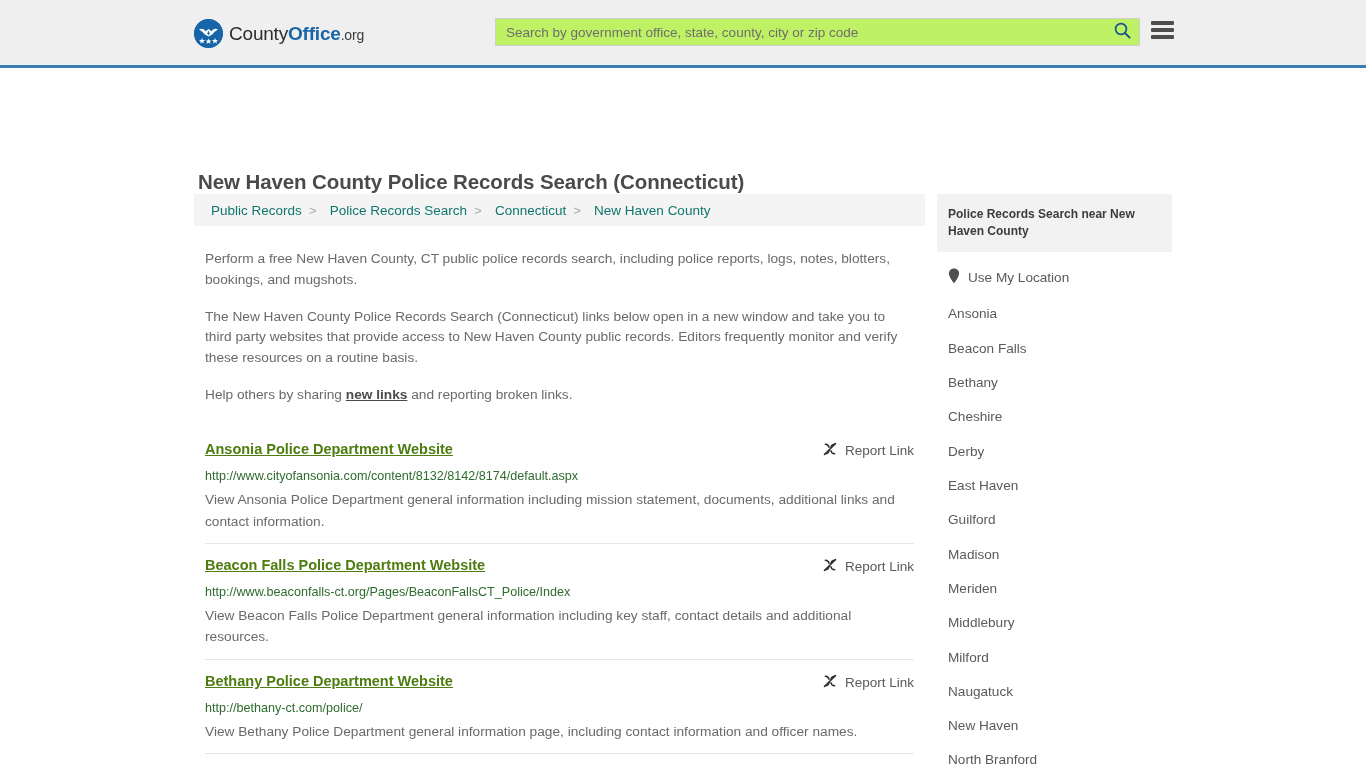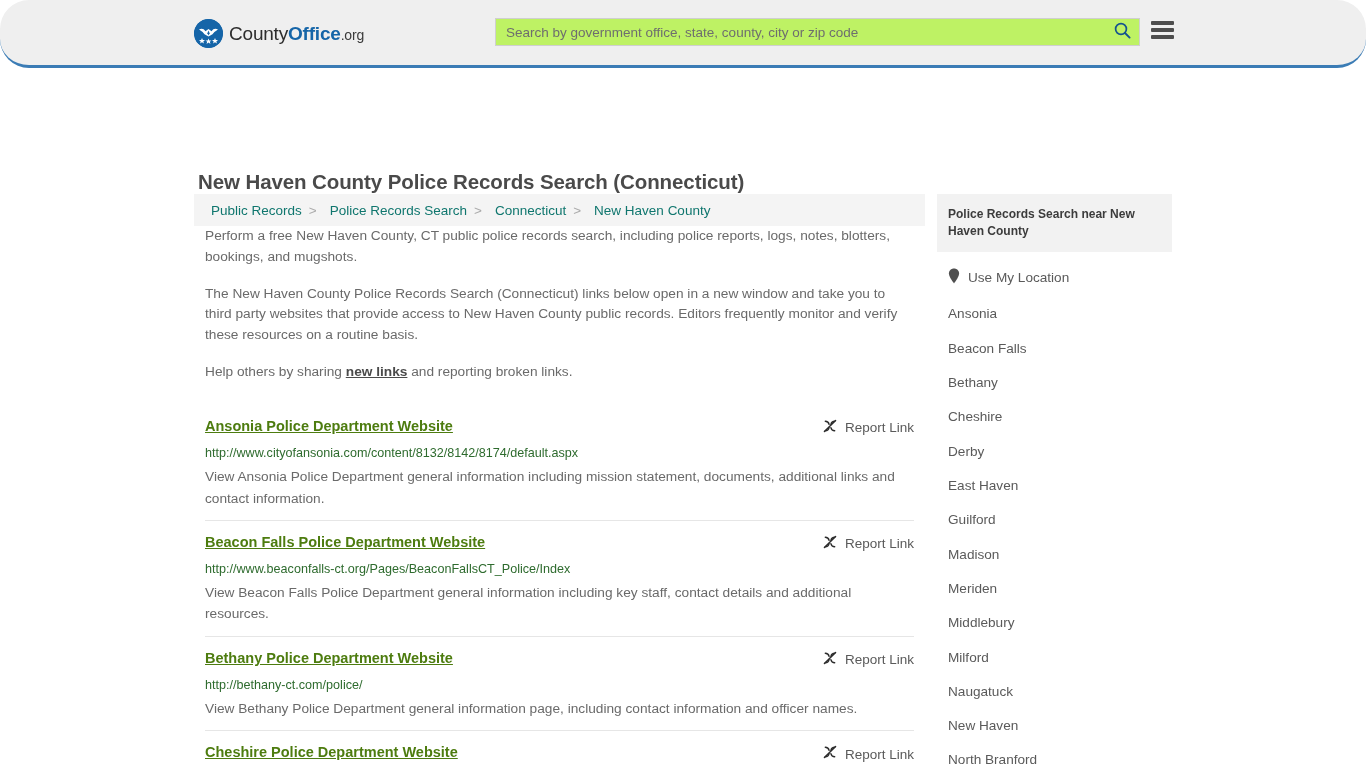--- a/index.html
+++ b/index.html
@@ -13,21 +13,20 @@
 
   
   .site-header {
     position: relative;
     width: 1366px;
     height: 68px;
     background: #efefef;
     border-bottom: 3px solid #3b7cb5;
     display: flex;
     align-items: center;
-    border-radius: 29px;
   }
   .logo-wrap {
     position: absolute;
     left: 194px;
     top: 19px;
     display: flex;
     align-items: center;
     gap: 6px;
     text-decoration: none;
   }
@@ -142,21 +141,21 @@
 
   .intro {
     padding: 0 11px;
   }
   .intro p {
     margin: 16px 0 0 0;
     font-size: 13.7px;
     line-height: 1.52;
     color: #6a6a6a;
   }
-  .intro p:first-child { margin-top: 0; }
+  .intro p:first-child { margin-top: 23px; }
   .intro a {
     color: #4a4a4a;
     text-decoration: underline;
     font-weight: bold;
   }
 
   .results {
     margin-top: 22px;
     padding: 0 11px;
   }

